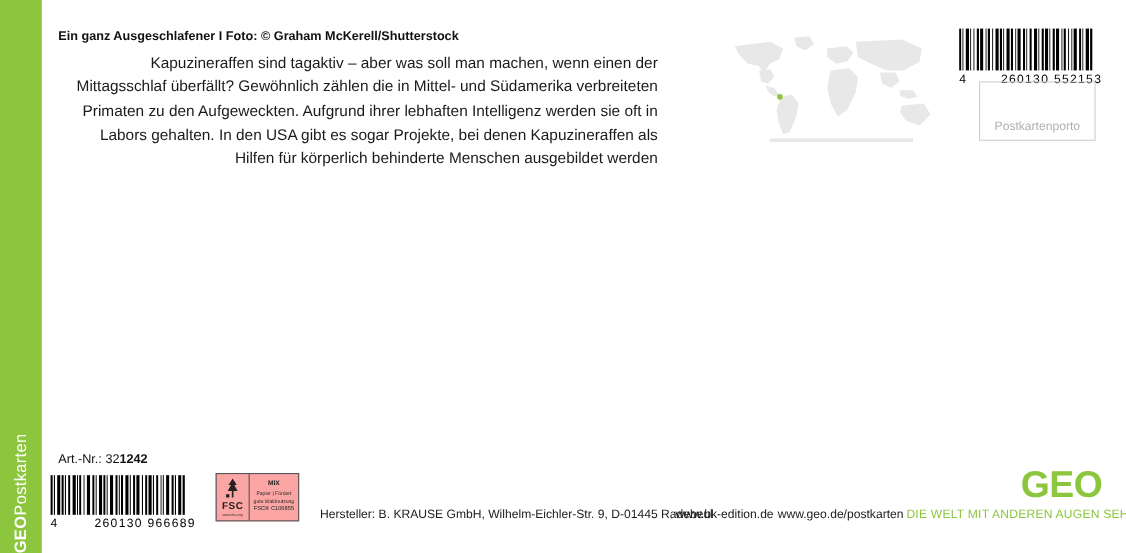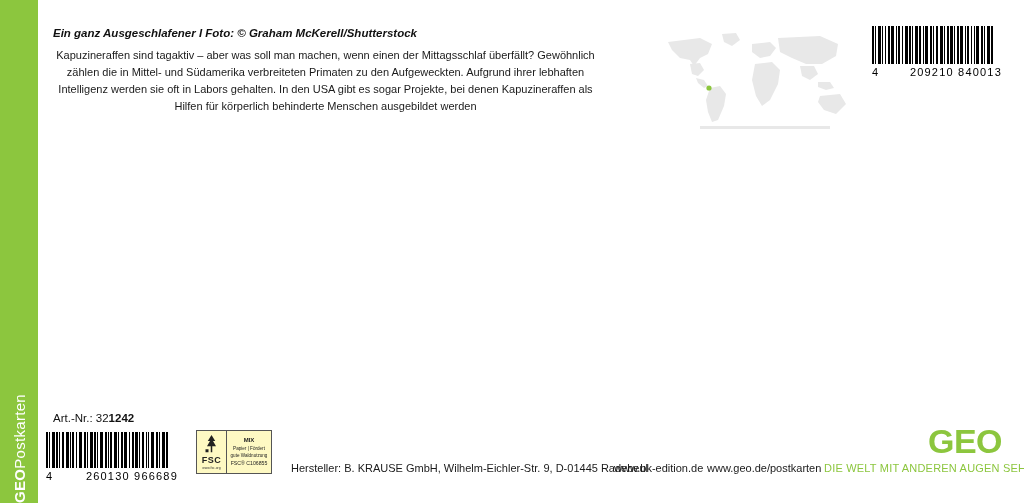--- a/index.html
+++ b/index.html
@@ -61,27 +61,26 @@
     left: 53px;
     top: 26px;
     width: 545px;
   }
   .caption-title {
     font-size: 11.5px;
     font-weight: bold;
     color: #111111;
     line-height: 1.35;
     margin-bottom: 5px;
-    font-style: italic;
   }
   .caption-body {
-    font-size: 11px;
+    font-size: 14px;
     color: #1a1a1a;
     line-height: 1.55;
-    text-align: center;
+    text-align: right;
   }
 
   
   .map-wrap {
     position: absolute;
     left: 660px;
     top: 30px;
     width: 200px;
     height: 100px;
   }
@@ -173,21 +172,21 @@
     position: absolute;
     left: 196px;
     top: 430px;
     width: 76px;
     height: 44px;
     border: 1px solid #555;
     box-sizing: border-box;
     display: flex;
     font-size: 4.2px;
     color: #222;
-    background: #fef9c3;
+    background: #fca5a5;
   }
   .fsc-left {
     width: 29px;
     border-right: 1px solid #555;
     display: flex;
     flex-direction: column;
     align-items: center;
     justify-content: center;
     padding: 2px 0;
   }
@@ -397,24 +396,27 @@
       <i style="width:2px"></i>
         <i style="width:1px;background:#fff"></i>
         <i style="width:1px"></i>
         <i style="width:2px;background:#fff"></i>
       <i style="width:3px"></i>
         <i style="width:1px;background:#fff"></i>
         <i style="width:2px"></i>
     </div>
     <div class="barcode-digits">
       <span class="lead">4</span>
-      <span>209210 840013</span>
-    </div>
-  </div>
-
+      <span>260130 552153</span>
+    </div>
+  </div>
+
+  <div class="stamp-box">
+    <div class="stamp-label">Postkartenporto</div>
+  </div>
 
   <div class="art-nr">
     <span>Art.-Nr.: 32</span><b>1242</b>
   </div>
 
   <div class="barcode-bottom">
     <div class="barcode-bars">
       <i style="width:2px"></i>
         <i style="width:1px;background:#fff"></i>
         <i style="width:1px"></i>

